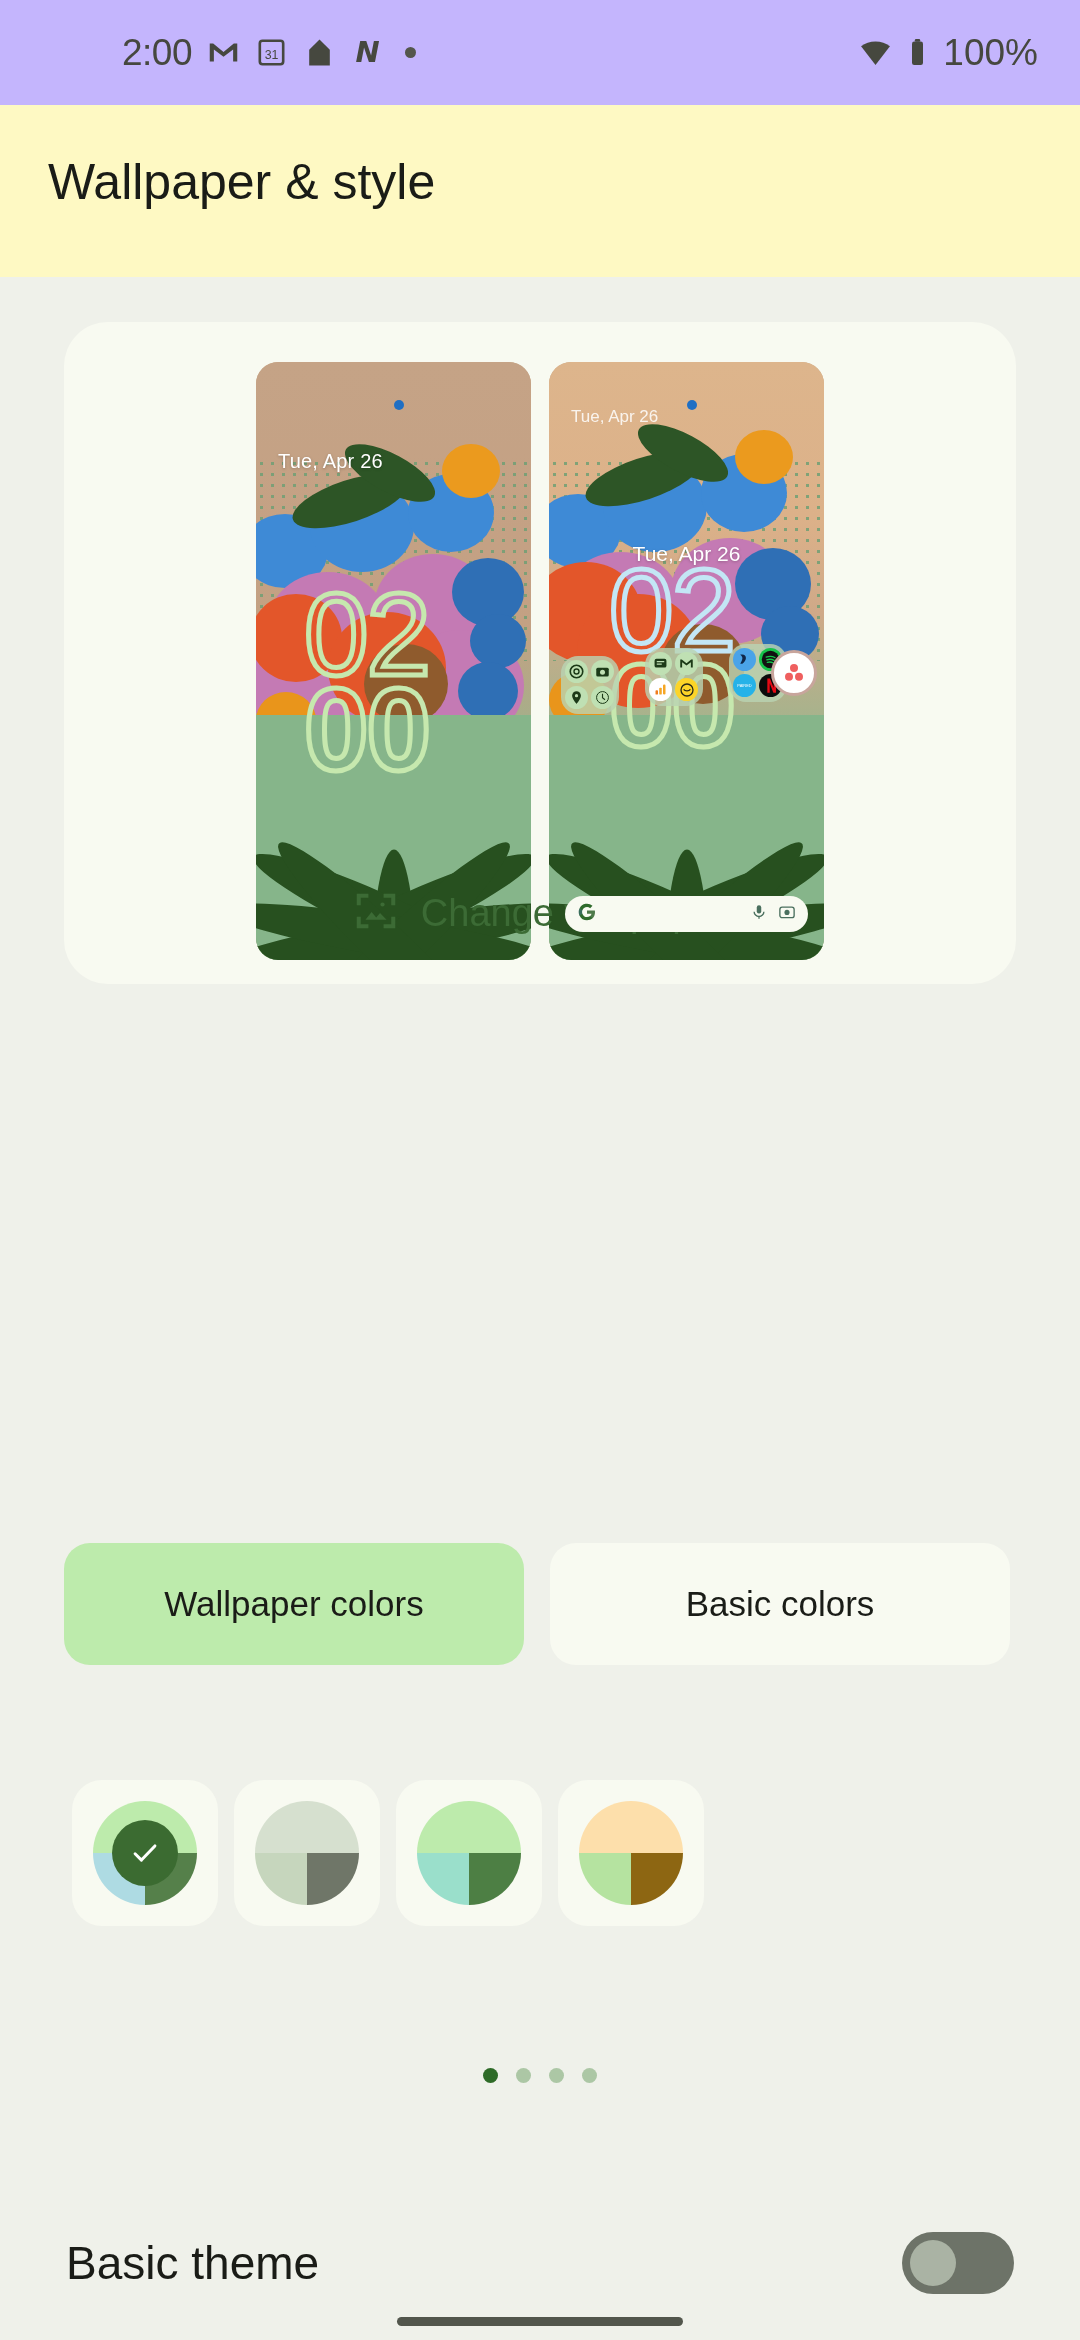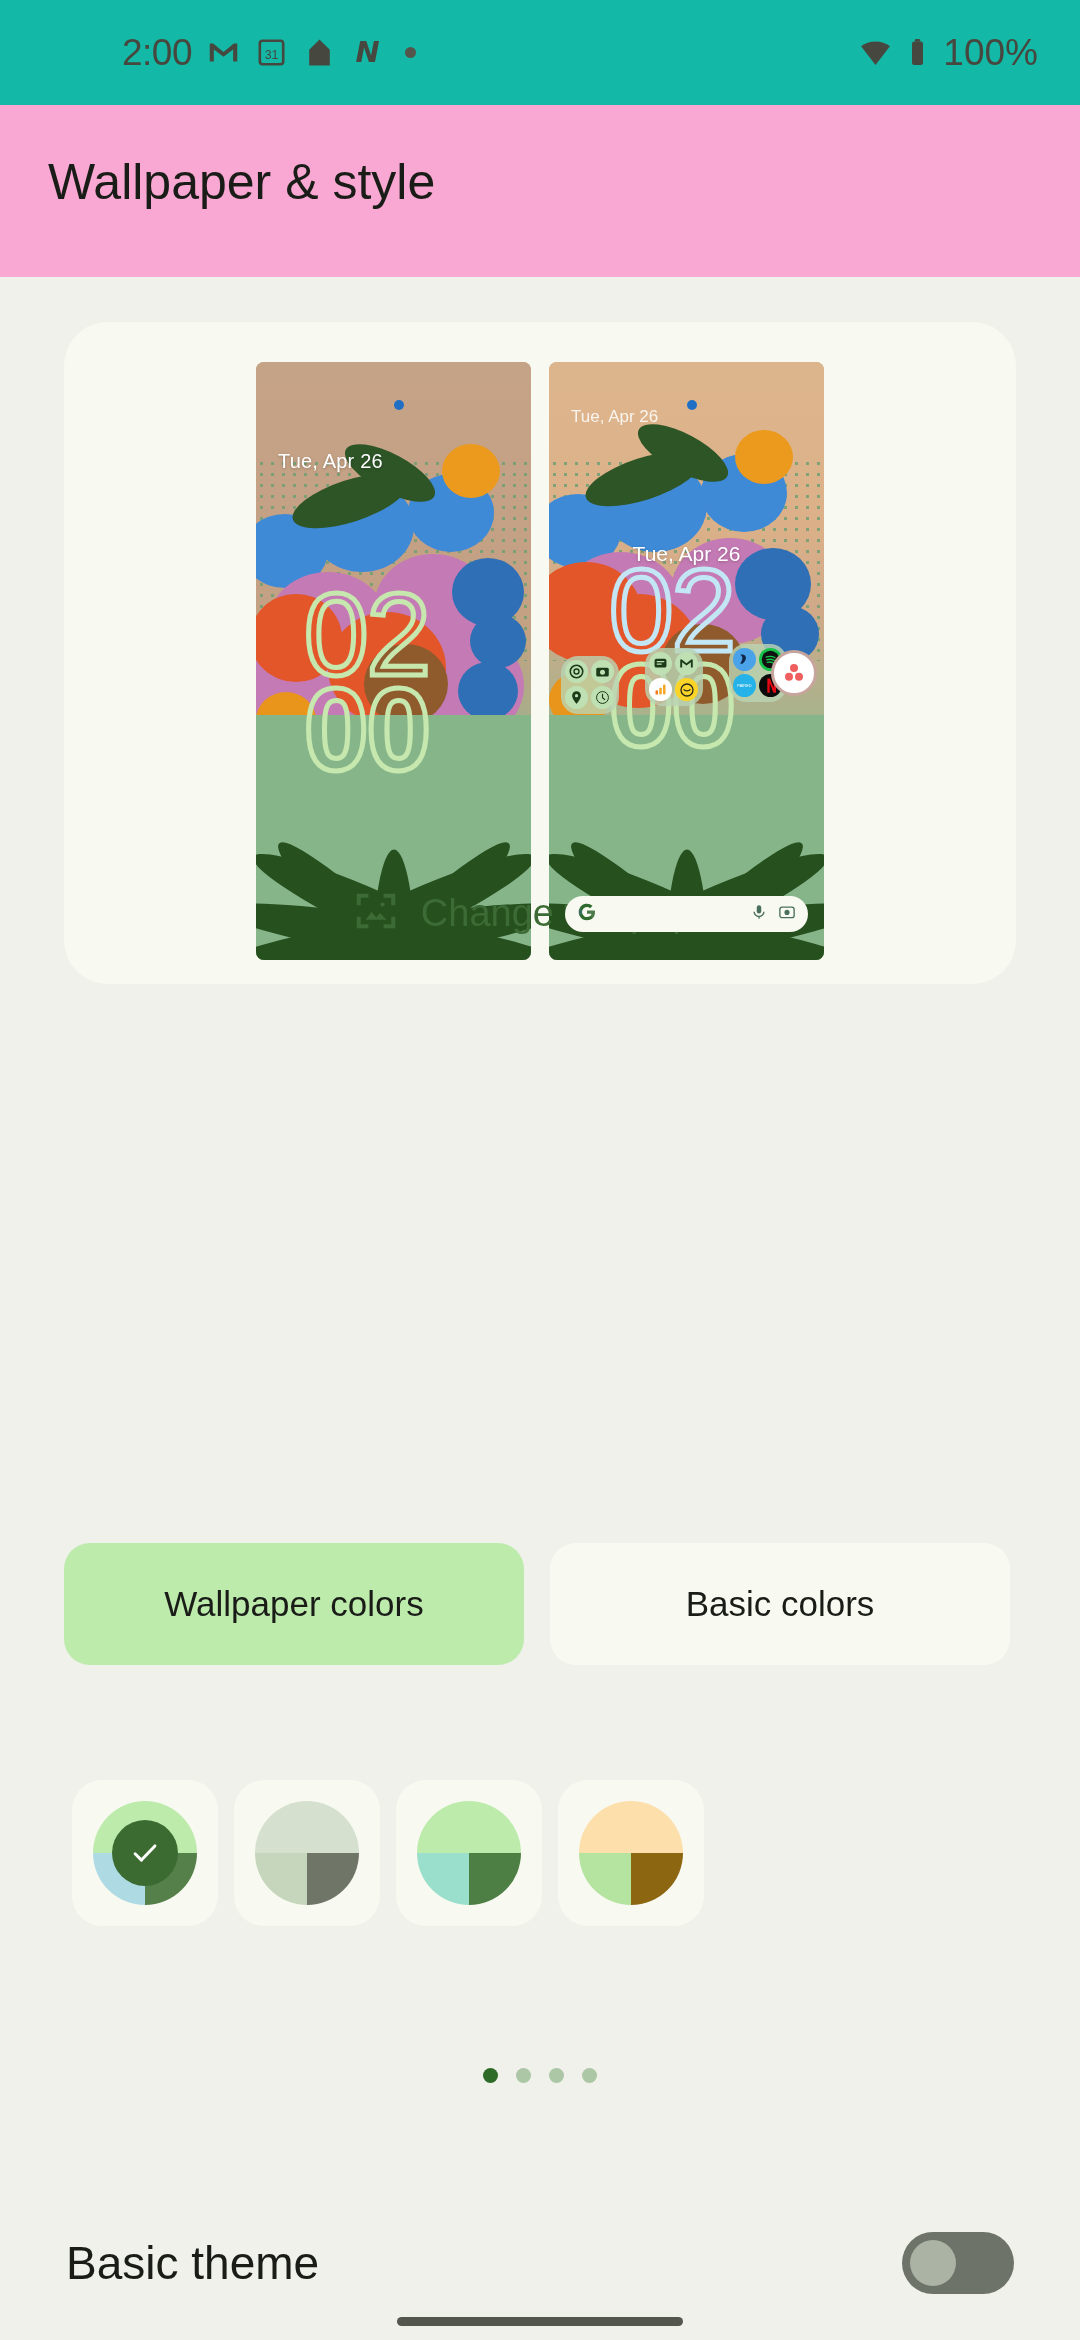--- a/index.html
+++ b/index.html
@@ -7,36 +7,36 @@
   body {
     font-family:"Liberation Sans", sans-serif;
     background:#eff1ea;
     overflow:hidden;
     position:relative;
   }
 
   
   .statusbar{
     height:105px;
-    background:#14b8a6;
+    background:#c4b5fd;
     display:flex;
     align-items:center;
     padding:0 44px;
     position:relative;
   }
   .sb-left{ display:flex; align-items:center; gap:15px; margin-left:78px;}
   .sb-time{ font-size:37px; color:#46483f; letter-spacing:-0.5px;}
   .sb-right{ position:absolute; right:42px; display:flex; align-items:center; gap:9px;}
   .sb-pct{ font-size:37px; color:#46483f;}
   .icon-m{ width:33px; height:33px; display:block;}
   .dot-small{ width:11px; height:11px; border-radius:50%; background:#54564c; margin-left:6px;}
 
   
   .header{
-    background:#f9a8d4;
+    background:#fef9c3;
     height:172px;
     padding:0 48px;
     display:flex;
     align-items:flex-start;
     padding-top:48px;
   }
   .header h1{ font-size:50px; font-weight:400; color:#1a1c17; letter-spacing:0px;}
 
   
   .preview-card{
@@ -47,21 +47,21 @@
     border-radius:44px;
   }
   .previews{
     display:flex;
     gap:18px;
     padding:40px 0 0 0;
     justify-content:center;
   }
   .phone{
     width:275px; height:598px;
-    border-radius:8px;
+    border-radius:22px;
     overflow:hidden;
     position:relative;
     background:#c8a888;
   }
 
   
   .wp-sky{ position:absolute; inset:0; }
   .wp-leafbig{
     position:absolute; bottom:-4%; left:50%; transform:translateX(-50%);
     width:150%; height:45%;

